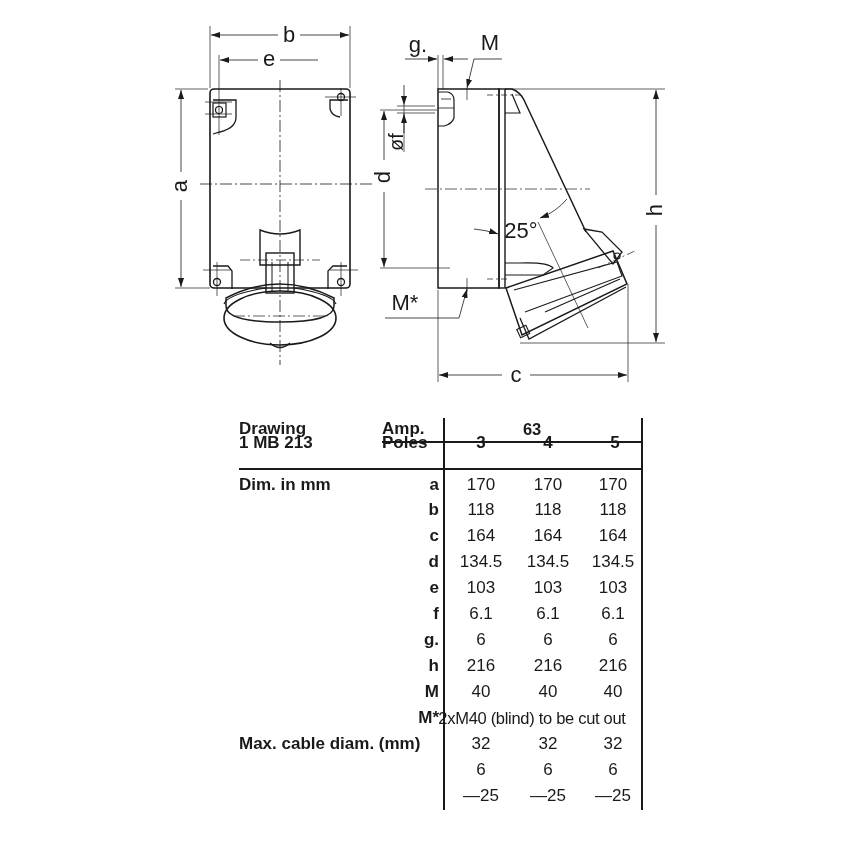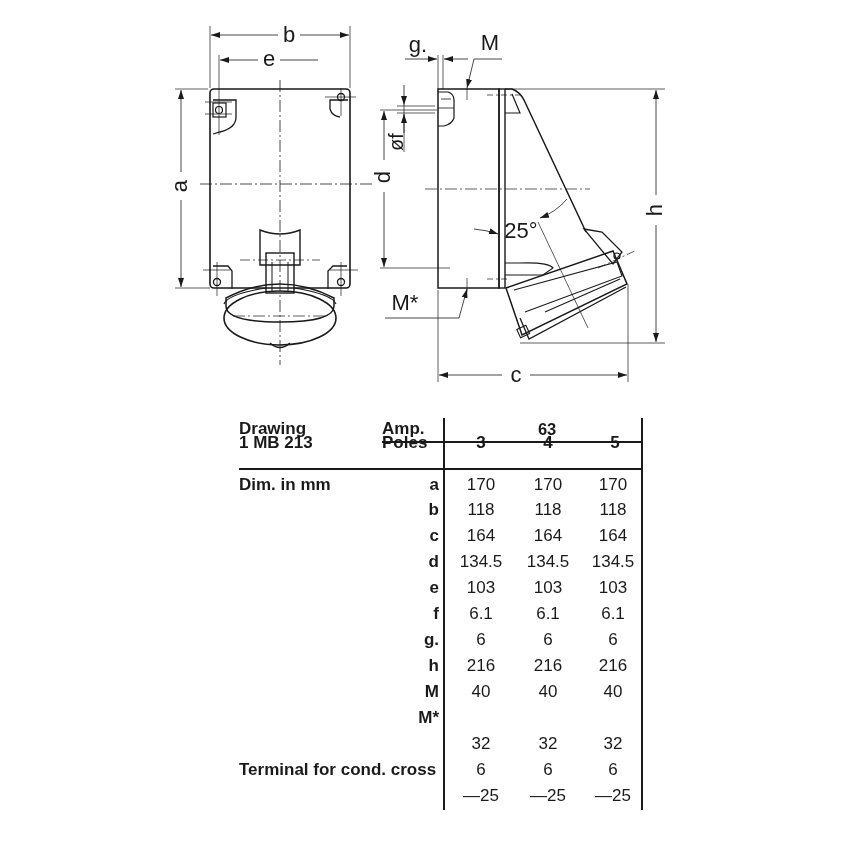--- a/index.html
+++ b/index.html
@@ -6,21 +6,21 @@
   body { width:860px; height:860px; position:relative; overflow:hidden;
          font-family:"Liberation Sans", "DejaVu Sans", sans-serif; color:#1a1a1a; }
   #drawing { position:absolute; left:0; top:0; width:860px; height:400px; }
   #drawing text { font-family:"Liberation Sans", sans-serif; fill:#1a1a1a; }
   #spec-table { position:absolute; left:239px; top:414px; width:405px; }
   .t-row { position:absolute; left:0; height:26px; font-size:17px; line-height:26px; white-space:nowrap; }
   .c-label { position:absolute; left:0; font-weight:bold; }
   .c-key { position:absolute; font-weight:bold; text-align:right; width:50px; left:150px; }
   .c-val { position:absolute; text-align:center; width:60px; }
   .c-v1 { left:212px; } .c-v2 { left:279px; } .c-v3 { left:344px; }
-  .c-span { position:absolute; left:208px; width:200px; text-align:center; font-size:16.5px; letter-spacing:-0.3px; }
+  .c-span { position:absolute; left:193px; width:200px; text-align:center; font-size:16.5px; letter-spacing:-0.3px; }
   .hdr { font-weight:bold; }
   .hdr .c-key { left:143px; text-align:left; }
   .line { position:absolute; background:#1a1a1a; }
 </style>
 </head>
 <body>
 
 <svg id="drawing" viewBox="0 0 860 400" xmlns="http://www.w3.org/2000/svg">
   <defs>
     <marker id="arr" markerWidth="10" markerHeight="8" refX="9" refY="4" orient="auto-start-reverse" markerUnits="userSpaceOnUse">
@@ -235,30 +235,31 @@
     <span class="c-val c-v3">216</span>
   </div>
   <div class="t-row" style="top:265px; width:405px;">
     <span class="c-key">M</span>
     <span class="c-val c-v1">40</span>
     <span class="c-val c-v2">40</span>
     <span class="c-val c-v3">40</span>
   </div>
   <div class="t-row" style="top:291px; width:405px;">
     <span class="c-key">M*</span>
+    <span class="c-span">2xM40 (blind) to be cut out</span>
   </div>
 
   <div class="t-row" style="top:317px; width:405px;">
+    <span class="c-label">Max. cable diam. (mm)</span>
     <span class="c-val c-v1">32</span>
     <span class="c-val c-v2">32</span>
     <span class="c-val c-v3">32</span>
   </div>
 
   <div class="t-row" style="top:343px; width:405px;">
-    <span class="c-label">Terminal for cond. cross</span>
     <span class="c-val c-v1">6</span>
     <span class="c-val c-v2">6</span>
     <span class="c-val c-v3">6</span>
   </div>
   <div class="t-row" style="top:369px; width:405px;">
     <span class="c-val c-v1">—25</span>
     <span class="c-val c-v2">—25</span>
     <span class="c-val c-v3">—25</span>
   </div>
 </div>

